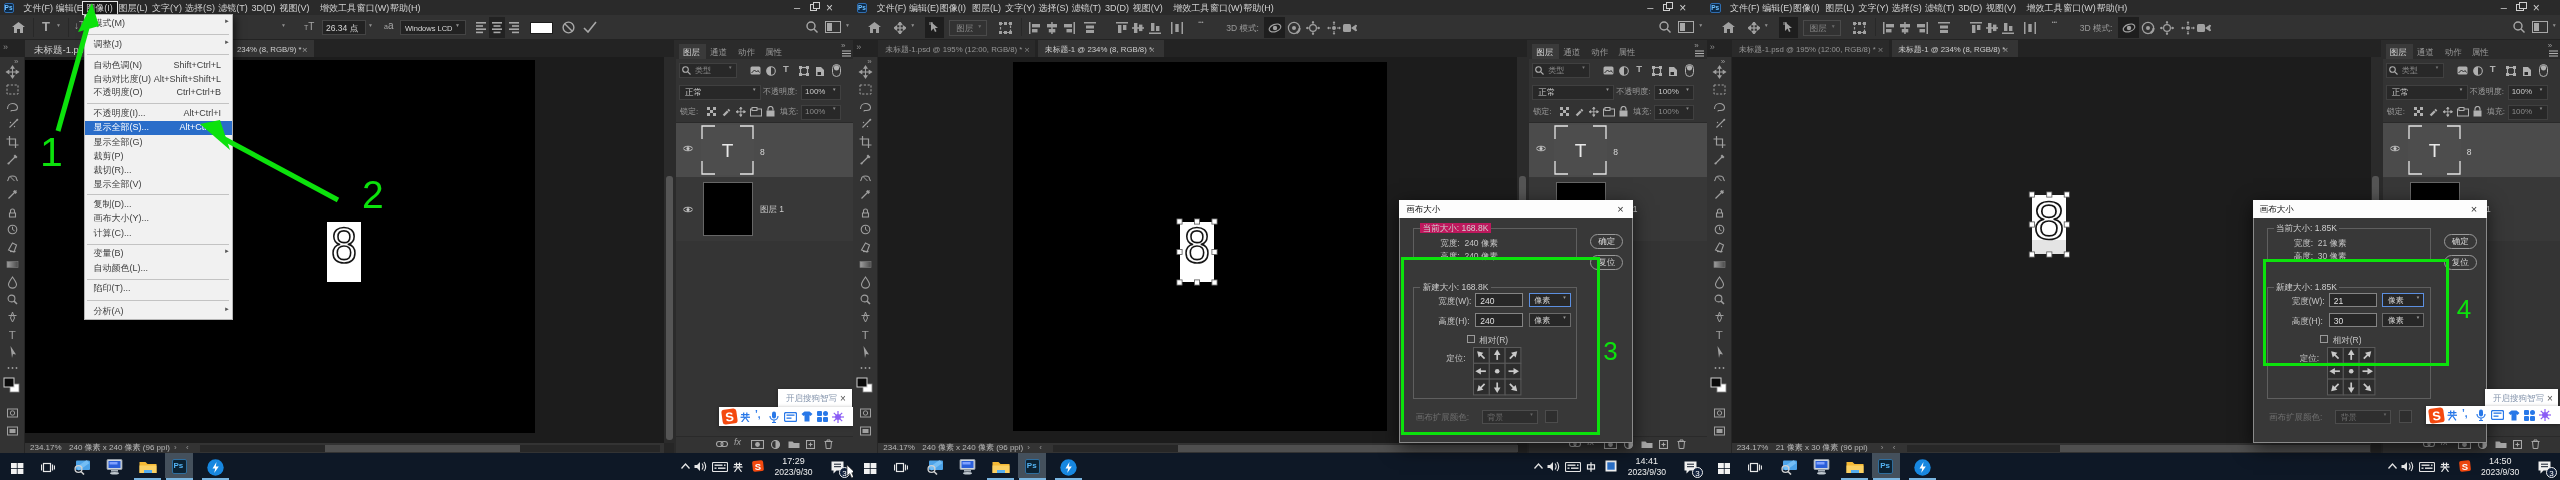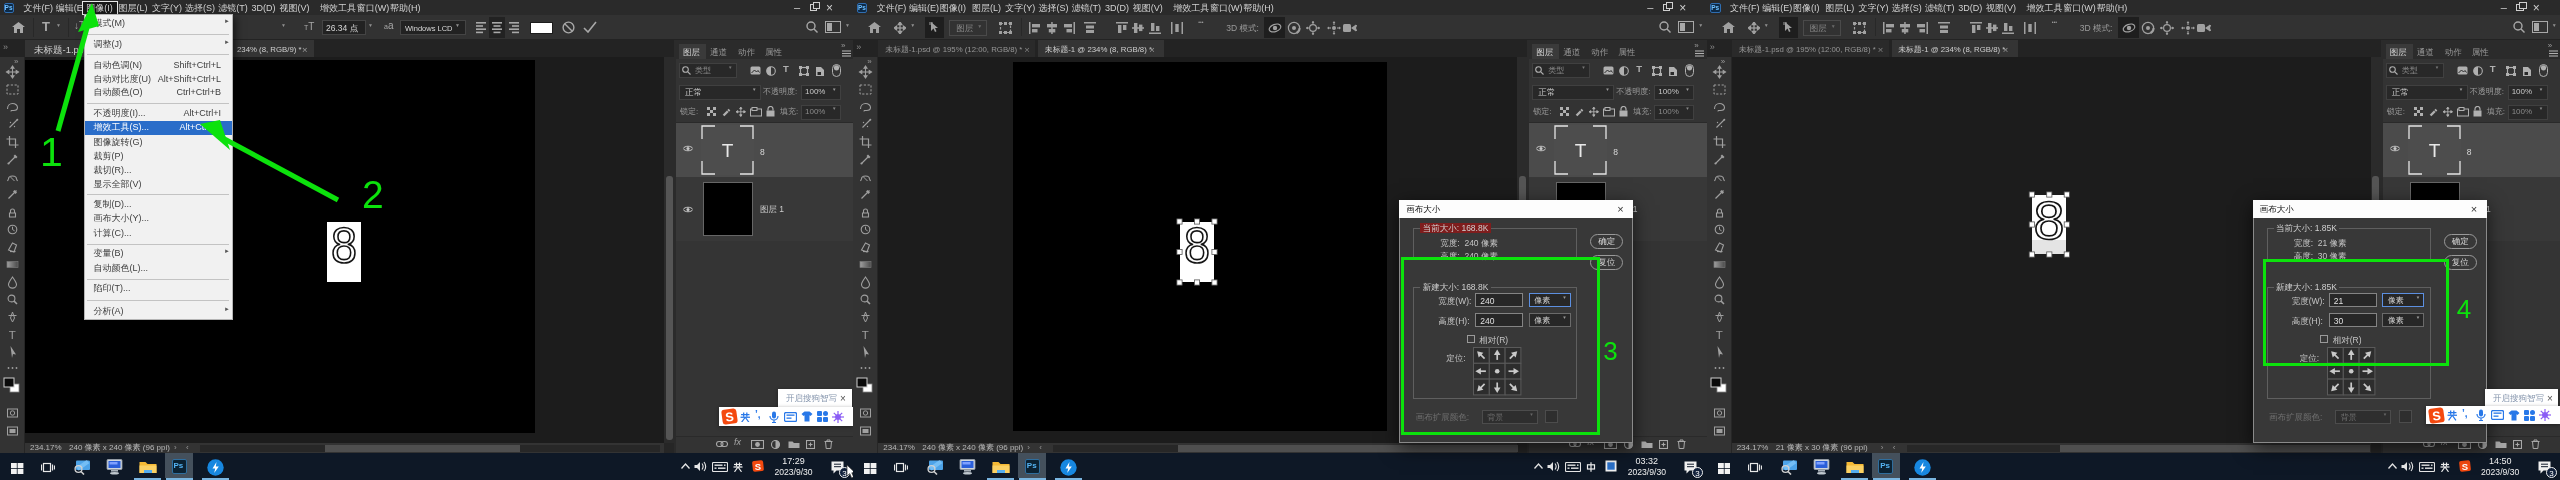--- a/index.html
+++ b/index.html
@@ -489,28 +489,28 @@
       </svg>
       <div style="position:absolute;left:83.5px;top:14px;width:149px;height:306px;background:#f1f1f1;border:1px solid #b5b5b5;box-shadow:3px 3px 8px rgba(0,0,0,0.55);"></div>
       <div style="position:absolute;left:84.5px;top:121px;width:147px;height:13.5px;background:#2a6dc9;"></div>
       <div style="position:absolute;left:93.5px;top:18.1px;font-size:9px;color:#3d3d3d;font-weight:normal;white-space:nowrap;">模式(M)</div>
       <div style="position:absolute;left:224px;top:17.5px;font-size:6px;color:#555;font-weight:normal;white-space:nowrap;">►</div>
       <div style="position:absolute;left:93.5px;top:39.1px;font-size:9px;color:#3d3d3d;font-weight:normal;white-space:nowrap;">调整(J)</div>
       <div style="position:absolute;left:224px;top:38.5px;font-size:6px;color:#555;font-weight:normal;white-space:nowrap;">►</div>
       <div style="position:absolute;left:93.5px;top:59.6px;font-size:9px;color:#3d3d3d;font-weight:normal;white-space:nowrap;">自动色调(N)</div>
       <div style="position:absolute;right:632.33px;top:59.6px;font-size:9px;color:#3d3d3d;white-space:nowrap;">Shift+Ctrl+L</div>
       <div style="position:absolute;left:93.5px;top:73.6px;font-size:9px;color:#3d3d3d;font-weight:normal;white-space:nowrap;">自动对比度(U)</div>
-      <div style="position:absolute;right:632.33px;top:73.6px;font-size:9px;color:#3d3d3d;white-space:nowrap;">Alt+Shift+Ctrl+L</div>
-      <div style="position:absolute;left:93.5px;top:87.1px;font-size:9px;color:#3d3d3d;font-weight:normal;white-space:nowrap;">自动颜色(O)</div>
+      <div style="position:absolute;right:632.33px;top:73.6px;font-size:9px;color:#3d3d3d;white-space:nowrap;">Alt+Shift+Shift+L</div>
+      <div style="position:absolute;left:93.5px;top:87.1px;font-size:9px;color:#3d3d3d;font-weight:normal;white-space:nowrap;">不透明度(O)</div>
       <div style="position:absolute;right:632.33px;top:87.1px;font-size:9px;color:#3d3d3d;white-space:nowrap;">Ctrl+Ctrl+B</div>
       <div style="position:absolute;left:93.5px;top:108.1px;font-size:9px;color:#3d3d3d;font-weight:normal;white-space:nowrap;">不透明度(I)...</div>
       <div style="position:absolute;right:632.33px;top:108.1px;font-size:9px;color:#3d3d3d;white-space:nowrap;">Alt+Ctrl+I</div>
-      <div style="position:absolute;left:93.5px;top:122.1px;font-size:9px;color:#ffffff;font-weight:normal;white-space:nowrap;">增效工具(S)...</div>
+      <div style="position:absolute;left:93.5px;top:122.1px;font-size:9px;color:#ffffff;font-weight:normal;white-space:nowrap;">显示全部(S)...</div>
       <div style="position:absolute;right:632.33px;top:122.1px;font-size:9px;color:#ffffff;white-space:nowrap;">Alt+Ctrl+C</div>
-      <div style="position:absolute;left:93.5px;top:137.1px;font-size:9px;color:#3d3d3d;font-weight:normal;white-space:nowrap;">图像旋转(G)</div>
+      <div style="position:absolute;left:93.5px;top:137.1px;font-size:9px;color:#3d3d3d;font-weight:normal;white-space:nowrap;">显示全部(G)</div>
       <div style="position:absolute;left:224px;top:136.5px;font-size:6px;color:#555;font-weight:normal;white-space:nowrap;">►</div>
       <div style="position:absolute;left:93.5px;top:151.1px;font-size:9px;color:#3d3d3d;font-weight:normal;white-space:nowrap;">裁剪(P)</div>
       <div style="position:absolute;left:93.5px;top:164.6px;font-size:9px;color:#3d3d3d;font-weight:normal;white-space:nowrap;">裁切(R)...</div>
       <div style="position:absolute;left:93.5px;top:178.6px;font-size:9px;color:#3d3d3d;font-weight:normal;white-space:nowrap;">显示全部(V)</div>
       <div style="position:absolute;left:93.5px;top:198.6px;font-size:9px;color:#3d3d3d;font-weight:normal;white-space:nowrap;">复制(D)...</div>
       <div style="position:absolute;left:93.5px;top:213.1px;font-size:9px;color:#3d3d3d;font-weight:normal;white-space:nowrap;">画布大小(Y)...</div>
       <div style="position:absolute;left:93.5px;top:227.6px;font-size:9px;color:#3d3d3d;font-weight:normal;white-space:nowrap;">计算(C)...</div>
       <div style="position:absolute;left:93.5px;top:248.1px;font-size:9px;color:#3d3d3d;font-weight:normal;white-space:nowrap;">变量(B)</div>
       <div style="position:absolute;left:224px;top:247.5px;font-size:6px;color:#555;font-weight:normal;white-space:nowrap;">►</div>
       <div style="position:absolute;left:93.5px;top:262.6px;font-size:9px;color:#3d3d3d;font-weight:normal;white-space:nowrap;">自动颜色(L)...</div>
@@ -1039,39 +1039,39 @@
       <svg style="position:absolute;left:733px;top:461.5px" width="10" height="10" viewBox="0 0 10 10">
         <g stroke="#f0f0f0" stroke-width="1.2" fill="none">
           <rect x="1.5" y="2.8" width="7.0" height="4.2"></rect>
           <line x1="5.0" y1="0.3" x2="5.0" y2="9.7"></line>
         </g>
       </svg>
       <svg style="position:absolute;left:752px;top:460px" width="12" height="12" viewBox="0 0 12 12">
         <rect x="0.5" y="0.5" width="11" height="11" fill="#f0f0f0"></rect>
         <rect x="2.3" y="2.3" width="7.4" height="7.4" fill="#2a70c8"></rect>
       </svg>
-      <div style="position:absolute;left:770px;top:455.5px;width:47px;text-align:center;font-size:9px;color:#f0f0f0;white-space:nowrap;">03:32</div>
+      <div style="position:absolute;left:770px;top:455.5px;width:47px;text-align:center;font-size:9px;color:#f0f0f0;white-space:nowrap;">14:41</div>
       <div style="position:absolute;left:768px;top:466.5px;width:51px;text-align:center;font-size:8.6px;color:#f0f0f0;white-space:nowrap;">2023/9/30</div>
       <svg style="position:absolute;left:831px;top:461px" width="15" height="13" viewBox="0 0 15 13">
         <path d="M0.5 0.5 h12 v9 h-7 l-3 3 v-3 h-2 Z" fill="#f0f0f0"></path>
         <g stroke="#111b2a" stroke-width="1">
           <line x1="3" y1="3.2" x2="10" y2="3.2"></line>
           <line x1="3" y1="5.7" x2="10" y2="5.7"></line>
         </g>
       </svg>
       <svg style="position:absolute;left:839px;top:466.5px" width="11" height="11" viewBox="0 0 11 11">
         <circle cx="5.5" cy="5.5" r="5" fill="#11203a" stroke="#f0f0f0" stroke-width="1"></circle>
         <text x="5.5" y="8.6" text-anchor="middle" font-family="Liberation Sans" font-size="8" fill="#fff">3</text>
       </svg>
       <div style="position:absolute;left:546px;top:200px;width:234px;height:243px;background:#383838;border:1px solid #8a8a8a;box-shadow:0 5px 18px rgba(0,0,0,0.65);"></div>
       <div style="position:absolute;left:546px;top:200px;width:234px;height:18px;background:#fdfdfd;"></div>
       <div style="position:absolute;left:553px;top:204px;font-size:8.5px;color:#111;font-weight:normal;white-space:nowrap;">画布大小</div>
       <div style="position:absolute;left:764px;top:203px;font-size:11px;color:#333;font-weight:normal;white-space:nowrap;">×</div>
       <div style="position:absolute;left:560px;top:228px;width:164px;height:32px;border:1px solid #5f5f5f;"></div>
-      <div style="position:absolute;left:567px;top:223px;font-size:8.5px;color:#cfcfcf;font-weight:normal;white-space:nowrap;background:#7f1d1d;">&nbsp;当前大小: 168.8K&nbsp;</div>
+      <div style="position:absolute;left:567px;top:223px;font-size:8.5px;color:#cfcfcf;font-weight:normal;white-space:nowrap;background:#be185d;">&nbsp;当前大小: 168.8K&nbsp;</div>
       <div style="position:absolute;left:587px;top:238px;font-size:8.5px;color:#c4c4c4;font-weight:normal;white-space:nowrap;">宽度:&nbsp; 240 像素</div>
       <div style="position:absolute;left:587px;top:251px;font-size:8.5px;color:#c4c4c4;font-weight:normal;white-space:nowrap;">高度:&nbsp; 240 像素</div>
       <div style="position:absolute;left:737px;top:234px;width:33px;height:14.5px;border:1px solid #999;border-radius:8px;"></div>
       <div style="position:absolute;left:737px;top:236.2px;width:33px;text-align:center;font-size:8.5px;color:#d8d8d8;white-space:nowrap;">确定</div>
       <div style="position:absolute;left:737px;top:255px;width:33px;height:14.5px;border:1px solid #999;border-radius:8px;"></div>
       <div style="position:absolute;left:737px;top:257.2px;width:33px;text-align:center;font-size:8.5px;color:#d8d8d8;white-space:nowrap;">复位</div>
       <div style="position:absolute;left:560px;top:287px;width:164px;height:112px;border:1px solid #5f5f5f;"></div>
       <div style="position:absolute;left:567px;top:282px;font-size:8.5px;color:#cfcfcf;font-weight:normal;white-space:nowrap;background:#383838;">&nbsp;新建大小: 168.8K&nbsp;</div>
       <div style="position:absolute;left:585px;top:296px;font-size:8.5px;color:#c4c4c4;font-weight:normal;white-space:nowrap;">宽度(W):</div>
       <div style="position:absolute;left:622px;top:293px;width:48px;height:14px;background:#272727;border:1px solid #848484;"></div>

